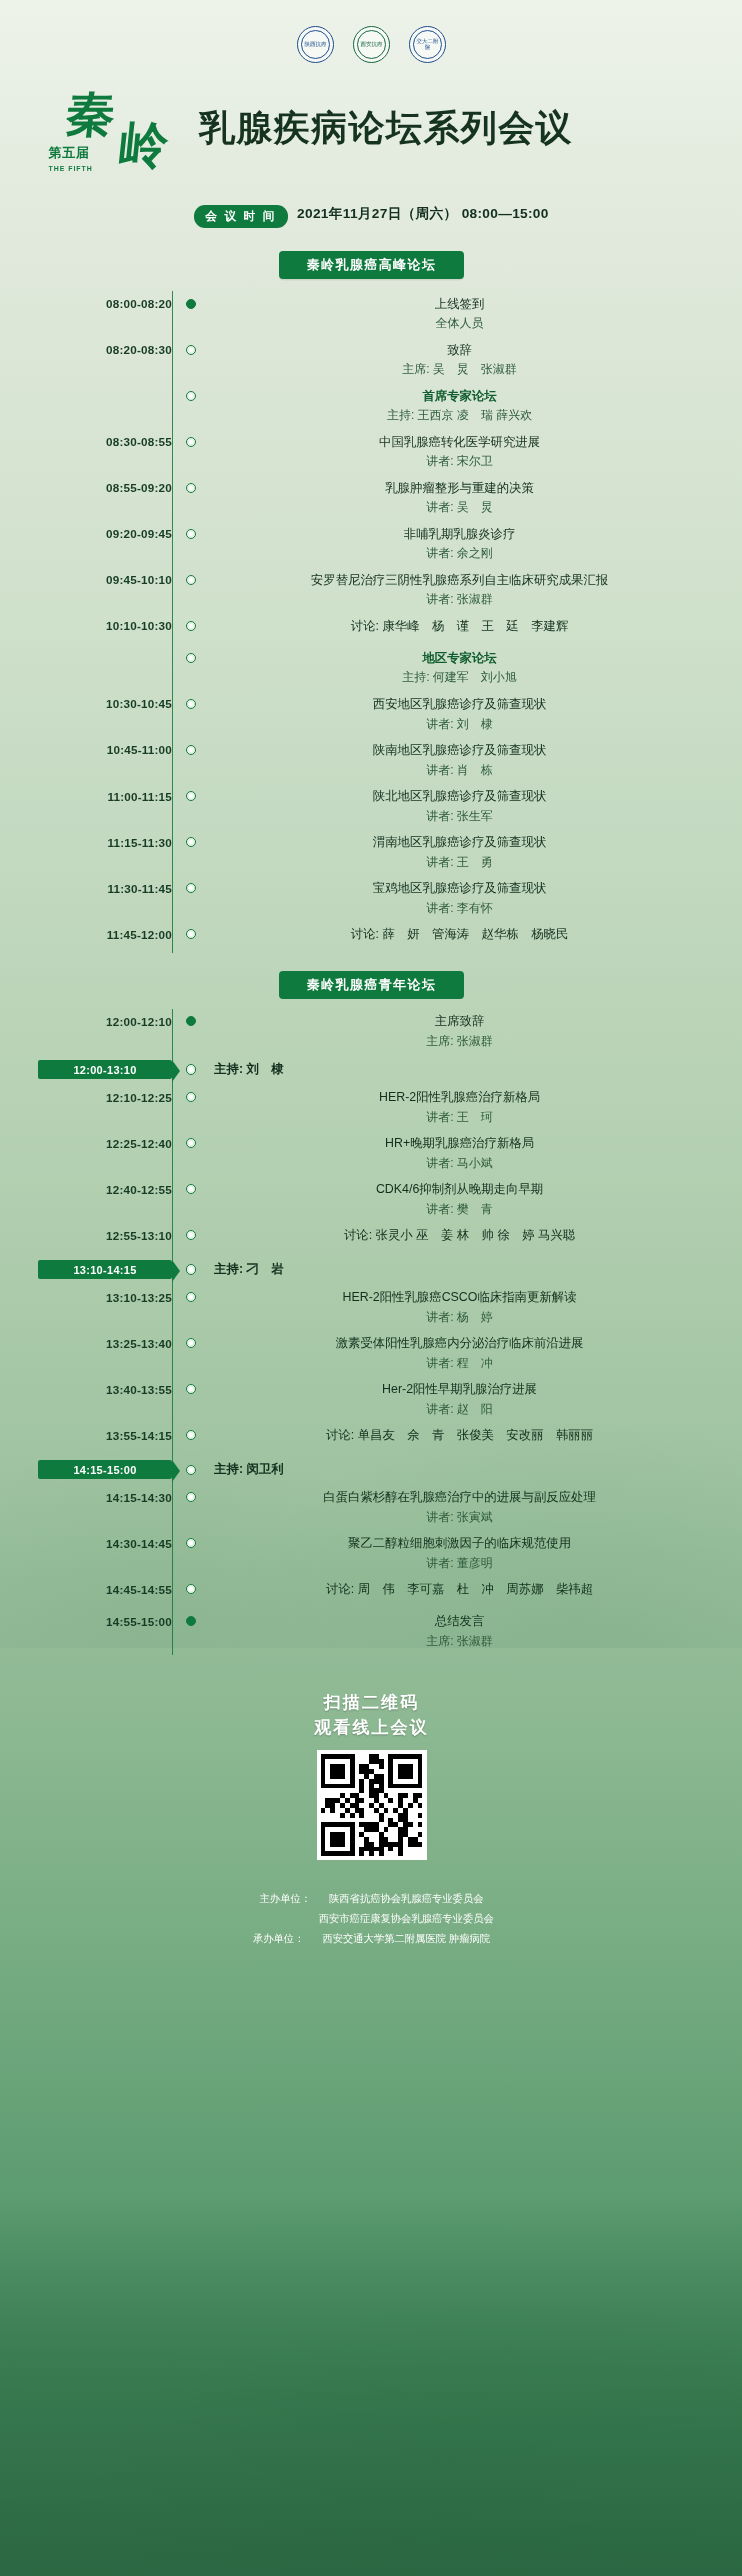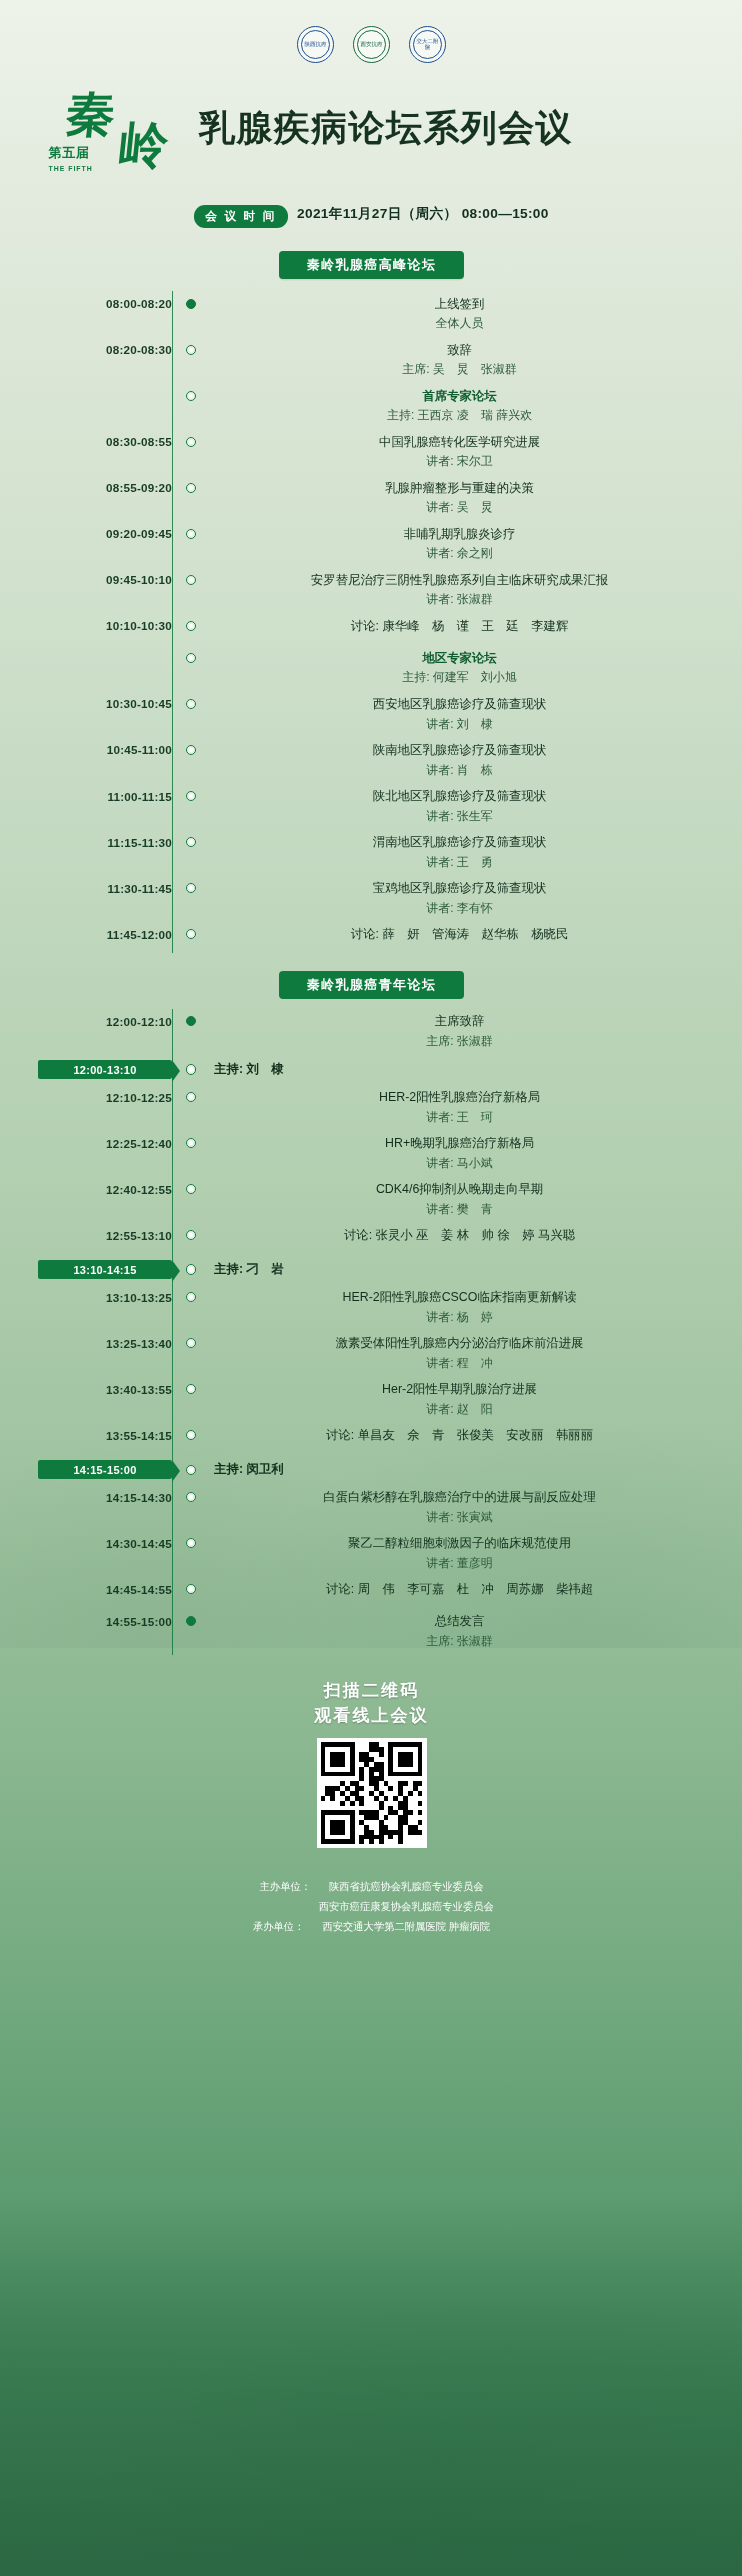--- a/index.html
+++ b/index.html
@@ -119,21 +119,21 @@
   .chair-row .body { flex:1; padding-left:4.1px; font-size:12.4px; font-weight:bold; color:#12301d; }
 
   
   .sub-header { display:flex; justify-content:center; margin:18px 0 9.6px 0; }
   .sub-header .box {
     background:#0f7a3d; color:#fff; font-size:13px; font-weight:bold;
     padding:4.8px 27.5px; border-radius:4.1px; letter-spacing:1.4px;
   }
 
   
-  .qrwrap { text-align:center; margin-top:24px; }
+  .qrwrap { text-align:center; margin-top:36px; }
   .qrwrap .t1 { font-size:17px; font-weight:bold; color:#ffffff; letter-spacing:2.1px; text-shadow:0 0.7px 1.4px rgba(0,0,0,0.25); }
   .qrwrap .t2 { font-size:17px; font-weight:bold; color:#ffffff; letter-spacing:2.1px; margin-top:2.7px; text-shadow:0 0.7px 1.4px rgba(0,0,0,0.25);}
   .qr {
     width:110px; height:110px; margin:11px auto 0 auto; background:#fff; padding:4.1px;
   }
   .qr .cells { width:100%; height:100%; display:grid; grid-template-columns:repeat(21,1fr); grid-template-rows:repeat(21,1fr); }
   .qr .cells i { background:transparent; }
   .qr .cells i.on { background:#000; }
 
   

